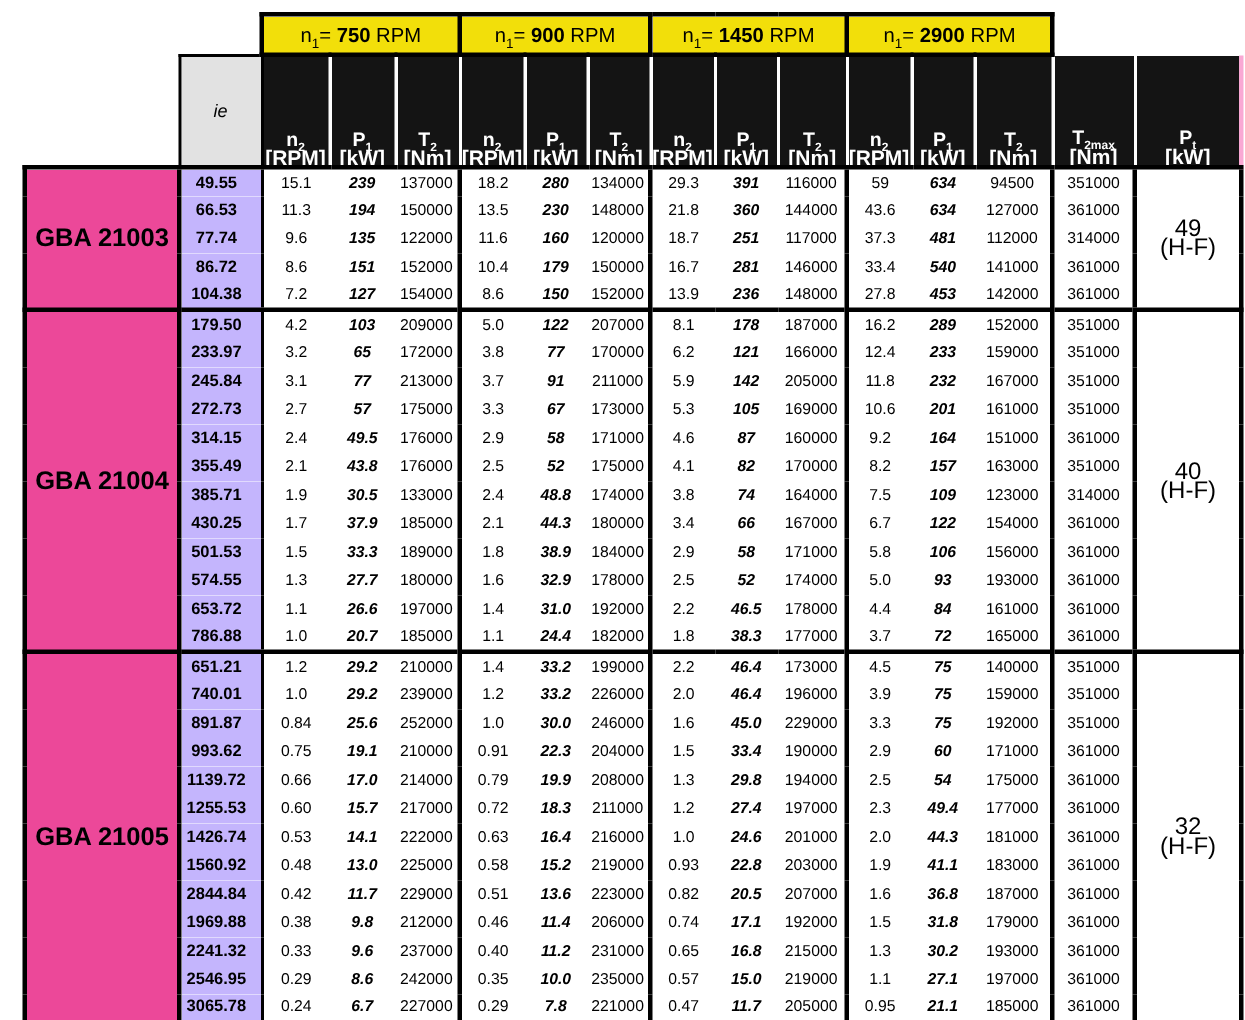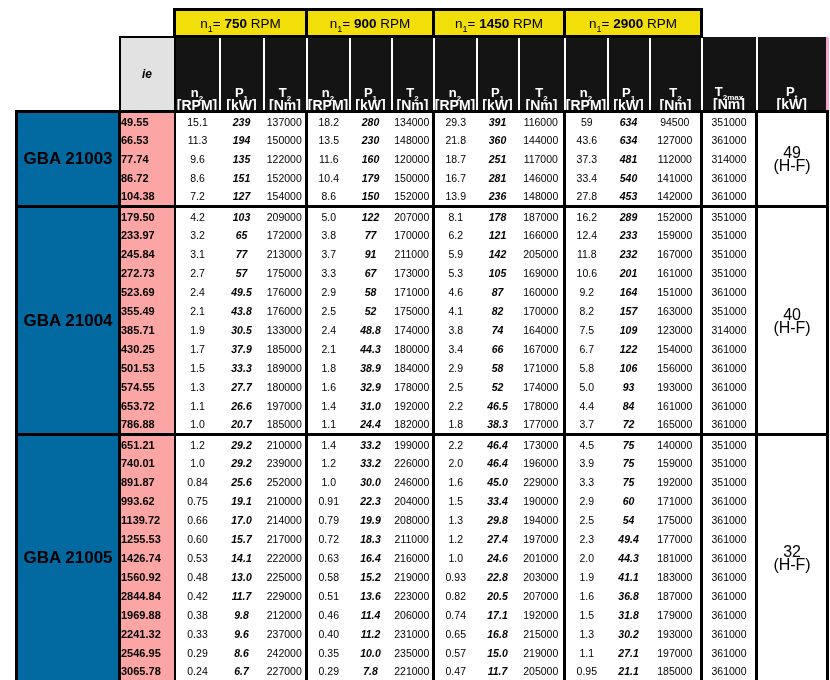--- a/index.html
+++ b/index.html
@@ -48,46 +48,46 @@
   }
   th.dark .sym { font-size: 13px; font-weight: 700; line-height: 14px; margin-top: 47px; }
   th.dark sub { font-size: 8px; line-height: 0; font-weight: 700; }
   th.dark .unit { font-size: 14px; font-weight: 700; line-height: 10px; }
   th.pt-head { border-right: 3px solid #f9a8d4; }
 
   th.ie-head {
     background: #E2E2E2;
     border: 2px solid #000;
     border-bottom: 3px solid #000;
-    font-weight: 700;
+    font-weight: 400;
     font-style: italic;
     font-size: 12px;
     text-align: center;
     vertical-align: middle;
   }
 
   
   tbody tr { height: 19px; }
   tbody td {
     font-size: 10.5px;
     text-align: center;
     vertical-align: middle;
   }
   td.model-cell {
-    background: #0369a1;
+    background: #ec4899;
     font-weight: 700;
     font-size: 17px;
     border: 3px solid #000;
     text-align: center;
   }
   td.ie-cell {
-    background: #fca5a5;
+    background: #c4b5fd;
     font-weight: 700;
     font-size: 11px;
-    text-align: left;
+    text-align: center;
     padding-right: 6px;
     border-left: 2px solid #000;
     border-right: 2px solid #000;
   }
   td.p1 { font-weight: 700; font-style: italic; }
   td.grp-start { border-left: 3px solid #000; }
   td.t2max-cell { border-left: 3px solid #000; border-right: 3px solid #000; }
   td.pt-cell {
     border-right: 3px solid #000;
     border-bottom: 3px solid #000;
@@ -340,21 +340,21 @@
           <td class="num">173000</td>
           <td class="num grp-start">5.3</td>
           <td class="num p1">105</td>
           <td class="num">169000</td>
           <td class="num grp-start">10.6</td>
           <td class="num p1">201</td>
           <td class="num">161000</td>
           <td class="t2max-cell">351000</td>
         </tr>
         <tr>
-          <td class="ie-cell">523.69</td>
+          <td class="ie-cell">314.15</td>
           <td class="num">2.4</td>
           <td class="num p1">49.5</td>
           <td class="num">176000</td>
           <td class="num grp-start">2.9</td>
           <td class="num p1">58</td>
           <td class="num">171000</td>
           <td class="num grp-start">4.6</td>
           <td class="num p1">87</td>
           <td class="num">160000</td>
           <td class="num grp-start">9.2</td>

